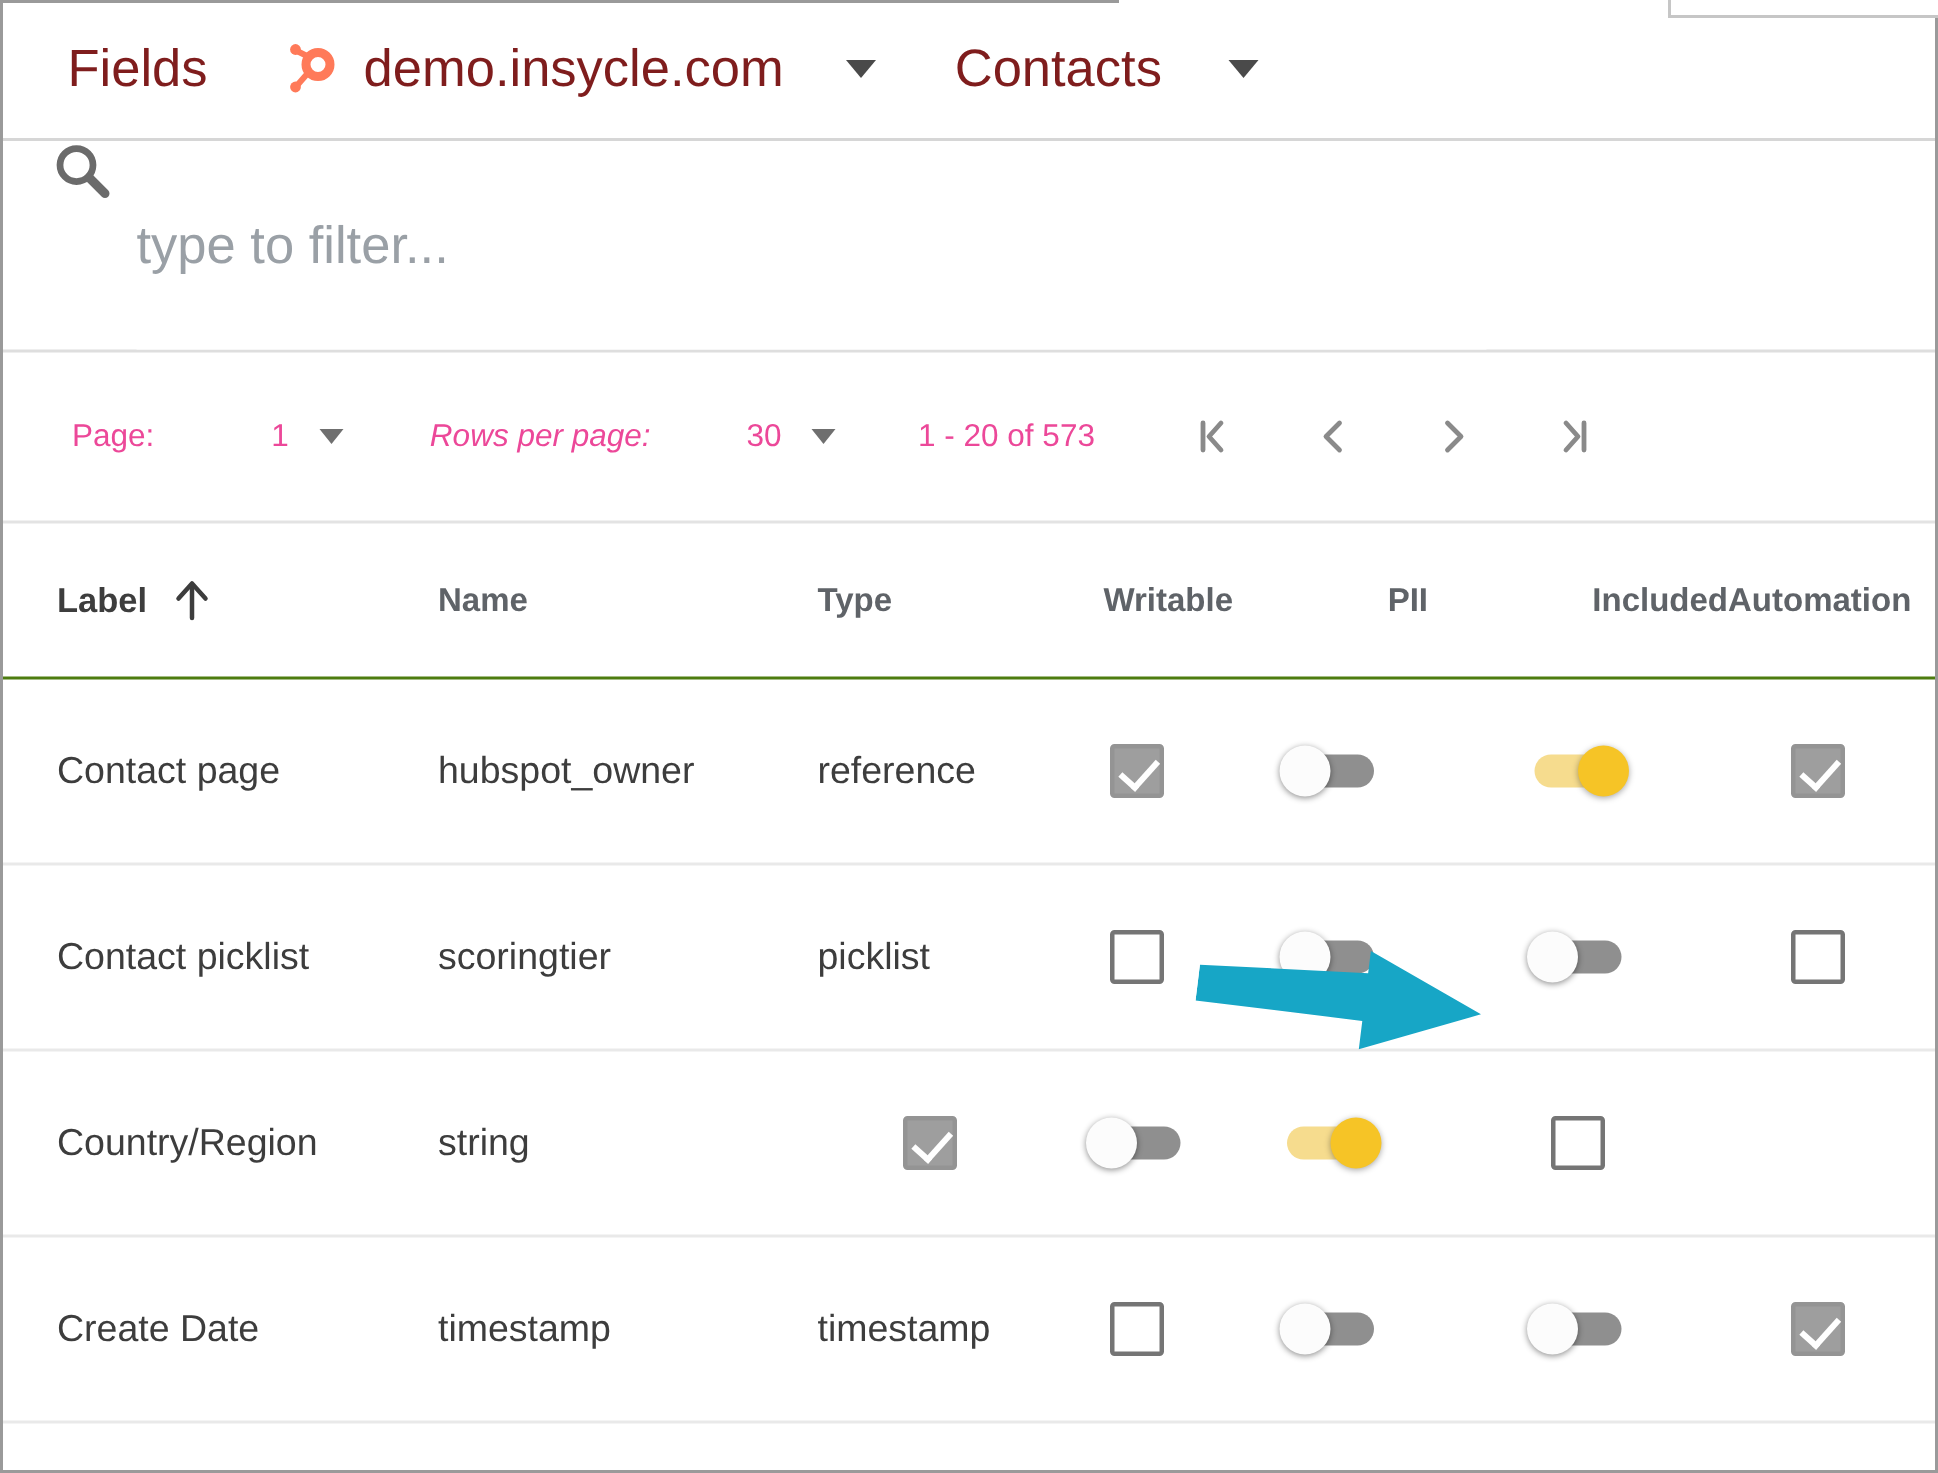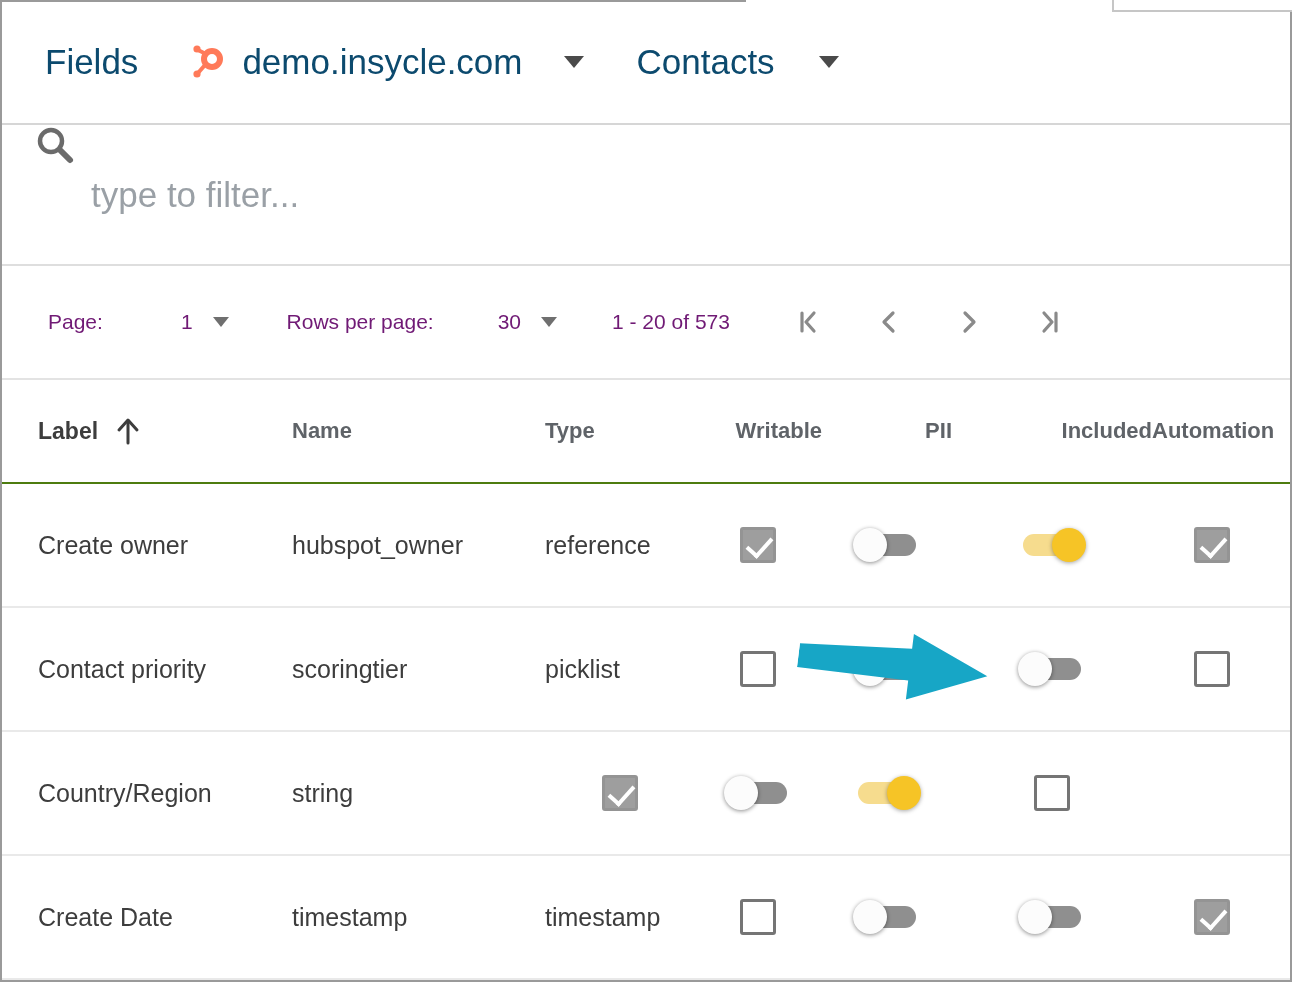--- a/index.html
+++ b/index.html
@@ -17,25 +17,25 @@
     pointer-events: none; z-index: 40;
   }
   
   .notch-cover { position: absolute; top: 0; left: 746px; width: 546px; height: 3px; background: #fff; z-index: 45; }
   .notch-cover2 { position: absolute; top: 0; right: 0; width: 3px; height: 10px; background: #fff; z-index: 45; }
   .notch-v { position: absolute; left: 1112px; top: 0; width: 2px; height: 12px; background: #c6c6c6; z-index: 46; }
   .notch-h { position: absolute; left: 1112px; top: 10px; width: 180px; height: 2px; background: #c6c6c6; z-index: 46; }
 
   
   .topbar {
-    height: 125px;
+    height: 94px;
     display: flex; align-items: center;
     padding-left: 45px;
     border-bottom: 2px solid #d6d6d6;
-    font-size: 35px; color: #0c4a6e;
+    font-size: 35px; color: #7f1d1d;
   }
   .app-title { font-weight: 400; }
   .hubspot-icon { margin-left: 50px; width: 38px; height: 38px; display: inline-flex; }
   .portal-name { margin-left: 16px; }
   .caret { width: 0; height: 0; border-left: 10px solid transparent; border-right: 10px solid transparent; border-top: 12px solid #4a4a4a; display: inline-block; }
   .caret-portal { margin-left: 42px; }
   .object-name { margin-left: 52px; }
   .caret-object { margin-left: 44px; }
 
   
@@ -52,26 +52,26 @@
     font-size: 35px; color: #5f6368;
     margin-left: 16px; width: 900px;
   }
   .search-input::placeholder { color: #9aa0a6; opacity: 1; }
 
   
   .pagination {
     height: 114px;
     display: flex; align-items: center;
     border-bottom: 2px solid #e3e3e3;
-    font-size: 21px; color: #701a75;
+    font-size: 21px; color: #ec4899;
   }
   .pg-page-label { margin-left: 48px; }
   .pg-page-value { margin-left: 78px; }
   .pg-caret { width: 0; height: 0; border-left: 8px solid transparent; border-right: 8px solid transparent; border-top: 10px solid #6f6f6f; margin-left: 20px; }
-  .pg-rows-label { margin-left: 58px; }
+  .pg-rows-label { margin-left: 58px; font-style: italic; }
   .pg-rows-value { margin-left: 64px; }
   .pg-range { margin-left: 55px; text-align: right; }
   .pg-nav { margin-left: 66px; display: flex; align-items: center; gap: 54px; }
   .pg-nav-btn { width: 26px; height: 26px; display: inline-flex; cursor: pointer; }
   .pg-nav-btn svg { stroke: #8a8a8a; stroke-width: 3.2; fill: none; stroke-linecap: round; stroke-linejoin: round; }
 
   
   .grid {
     display: grid;
     grid-template-columns: 254px 253px 149px 128px 130px 200px 1fr;
@@ -201,21 +201,21 @@
   </span>
   <span>Name</span>
   <span>Type</span>
   <span class="th-center">Writable</span>
   <span class="th-center">PII</span>
   <span class="th-center">Included</span>
   <span class="th-center">Automation</span>
 </div>
 
 <div class="grid trow">
-  <span>Create owner</span>
+  <span>Contact page</span>
   <span>hubspot_owner</span>
   <span>reference</span>
   <span class="cell-center">
       <span class="checkbox" data-state="checked"></span>
     </span>
   <span class="cell-center">
       <span class="toggle" data-state="off">
         <span class="track"></span>
         <span class="knob"></span>
       </span>
@@ -225,21 +225,21 @@
         <span class="track"></span>
         <span class="knob"></span>
       </span>
     </span>
   <span class="cell-center">
       <span class="checkbox" data-state="checked"></span>
     </span>
 </div>
 
 <div class="grid trow">
-  <span>Contact priority</span>
+  <span>Contact picklist</span>
   <span>scoringtier</span>
   <span>picklist</span>
   <span class="cell-center">
       <span class="checkbox" data-state="unchecked"></span>
     </span>
   <span class="cell-center">
       <span class="toggle" data-state="off">
         <span class="track"></span>
         <span class="knob"></span>
       </span>

